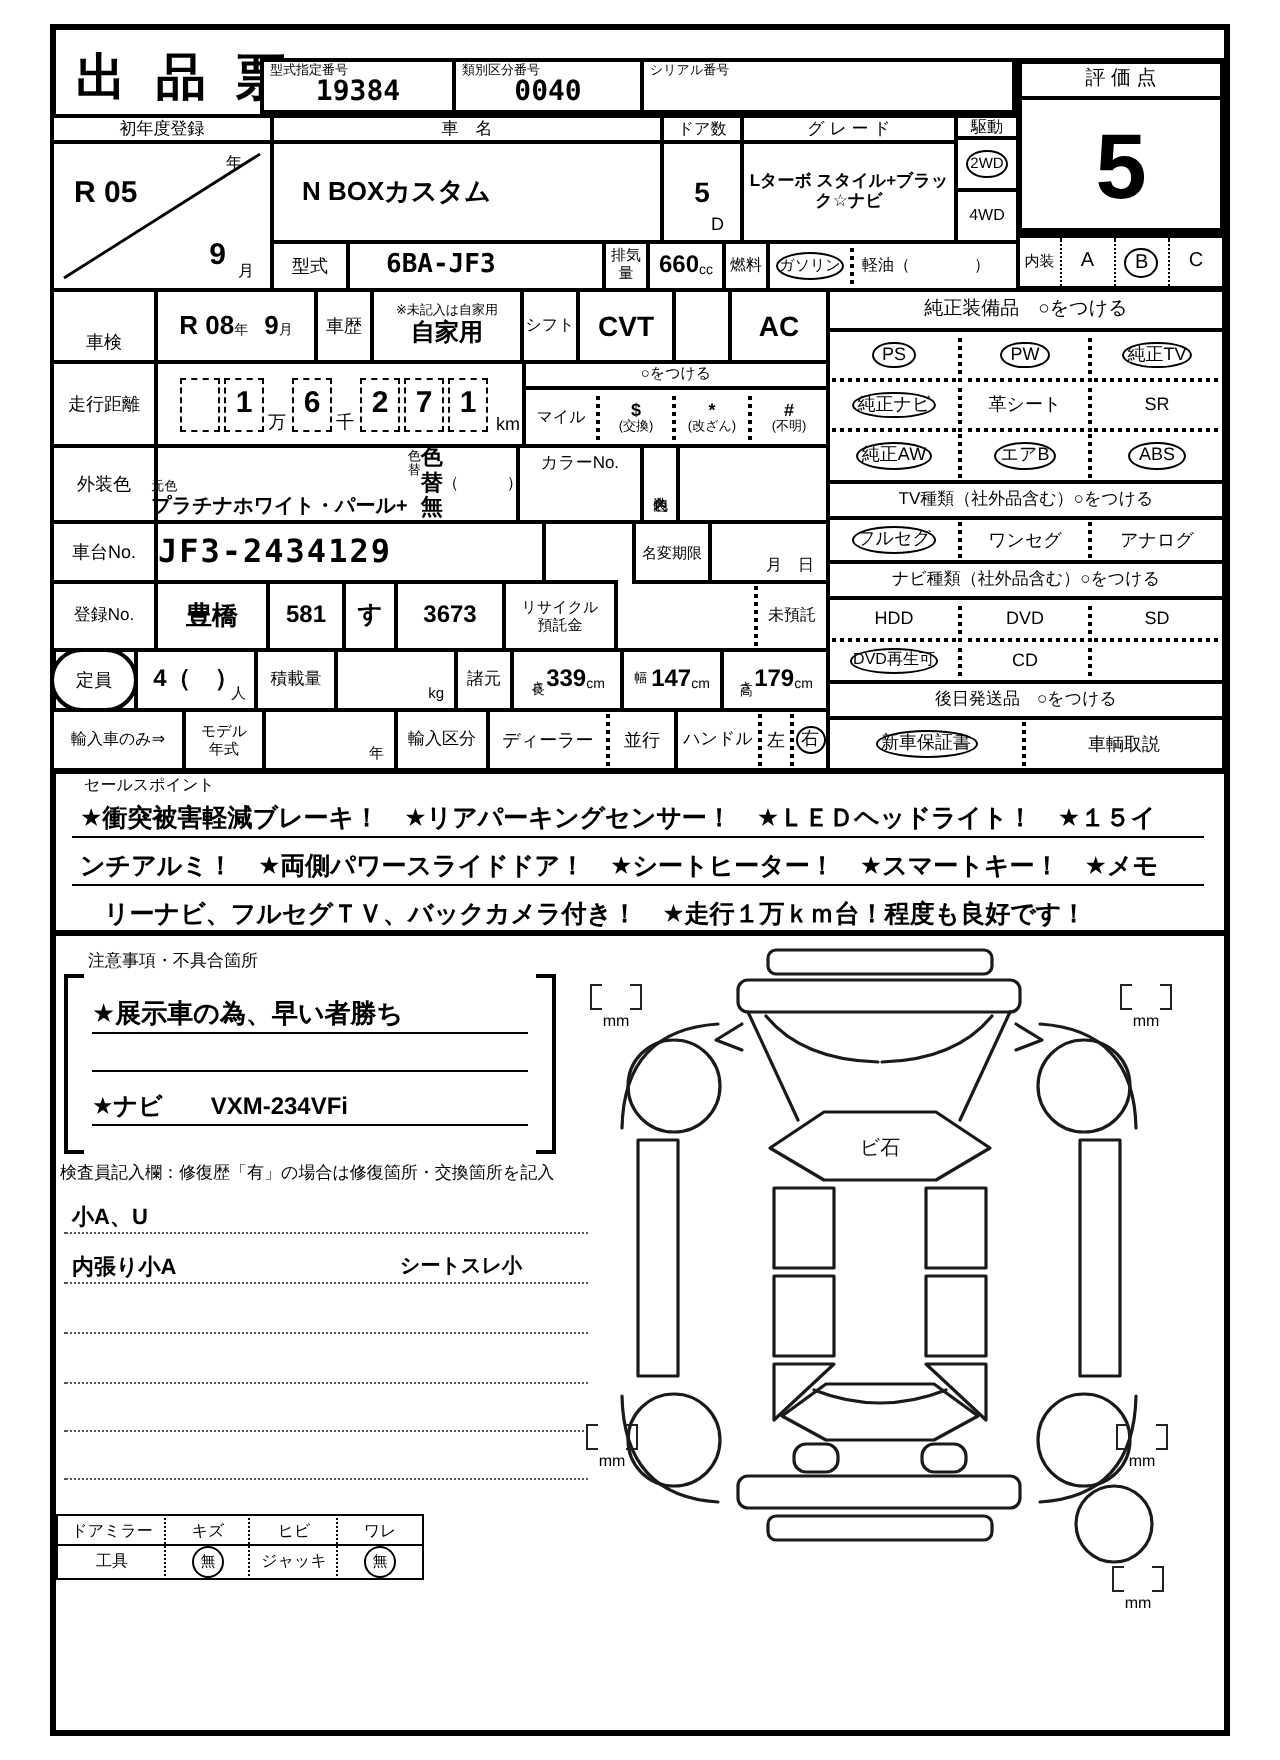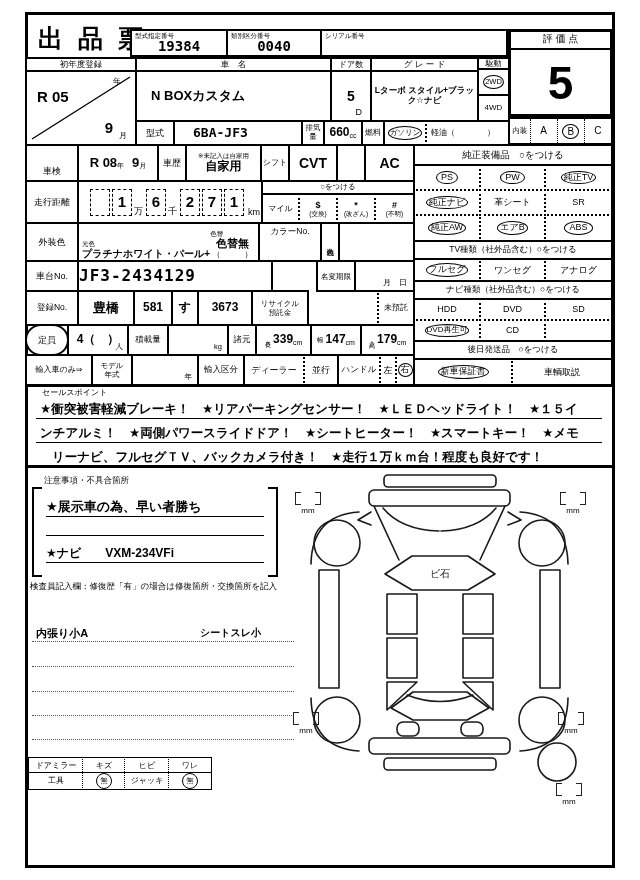--- a/index.html
+++ b/index.html
@@ -163,21 +163,21 @@
     <span class="s9 b">#</span>
       <span class="s6">(不明)</span>
   </div>
 
   <div class="cell s9" style="left:25px;top:222px;width:54px;height:40px;">外装色</div>
   <div class="cell" style="left:77px;top:222px;width:183px;height:40px;padding:1px 3px;align-items:stretch;">
     <span style="flex:1.5;display:flex;flex-direction:column;align-items:flex-start;justify-content:flex-end;">
       <span class="s6">元色</span>
       <span class="s10 b" style="white-space:nowrap;">プラチナホワイト・パール+</span>
     </span>
-    <span style="flex:1;display:flex;flex-direction:column;align-items:center;justify-content:flex-end;">
+    <span style="flex:1;display:flex;flex-direction:row;align-items:center;justify-content:flex-end;">
       <span class="s6" style="align-self:flex-start;">色替</span>
       <span class="s11 b">色替無</span>
       <span class="s8">（　　　）</span>
     </span>
   </div>
   <div class="cell s85" style="left:258px;top:222px;width:64px;height:40px;align-items:flex-start;padding-top:3px;">カラーNo.</div>
   <div class="cell" style="left:320px;top:222px;width:20px;height:40px;">
     <span class="vstack s7">
         <span style="writing-mode:vertical-rl;">内装色</span>
       </span>
@@ -318,20 +318,23 @@
     <span class="s13 b">★展示車の為、早い者勝ち</span>
   </div>
   <div class="abs uline" style="left:46px;top:519px;width:218px;height:17px;">
     <span class="s12 b"></span>
   </div>
   <div class="abs uline" style="left:46px;top:540px;width:218px;height:23px;">
     <span class="s12 b">★ナビ　　VXM-234VFi</span>
   </div>
 
   <div class="abs s85" style="left:30px;top:581px;">検査員記入欄：修復歴「有」の場合は修復箇所・交換箇所を記入</div>
+  <div class="abs dotline" style="left:32px;top:597px;width:262px;height:20px;">
+    <span class="s11 b" style="padding-left:4px;">小A、U</span>
+  </div>
   <div class="abs dotline" style="left:32px;top:622px;width:262px;height:20px;">
     <span class="s11 b" style="padding-left:4px;">内張り小A</span>
     <span class="s10 b" style="position:absolute;left:168px;bottom:1px;">シートスレ小</span>
   </div>
   <div class="abs dotline" style="left:32px;top:647px;width:262px;height:20px;"></div>
   <div class="abs dotline" style="left:32px;top:672px;width:262px;height:20px;"></div>
   <div class="abs dotline" style="left:32px;top:696px;width:262px;height:20px;"></div>
   <div class="abs dotline" style="left:32px;top:720px;width:262px;height:20px;"></div>
 
   <div class="cell s8" style="left:28px;top:757px;width:56px;height:17px;border-width:1.6px;">ドアミラー</div>

